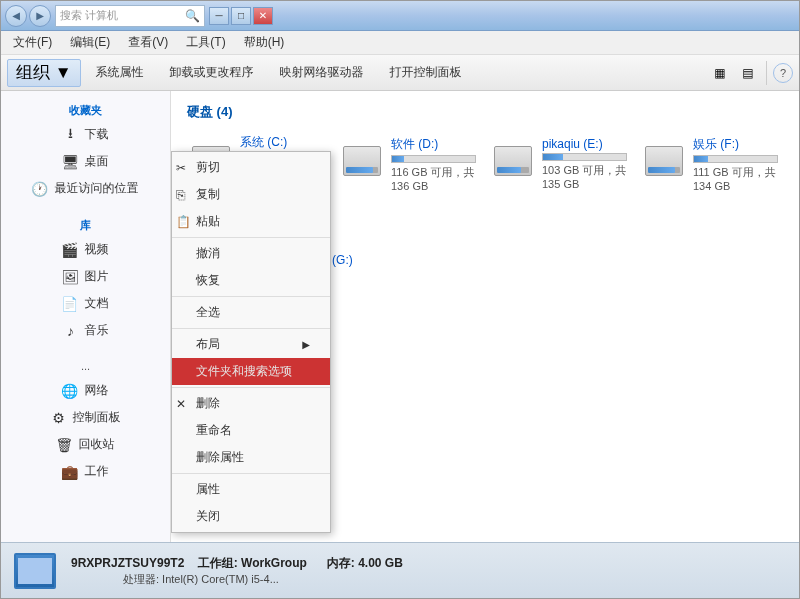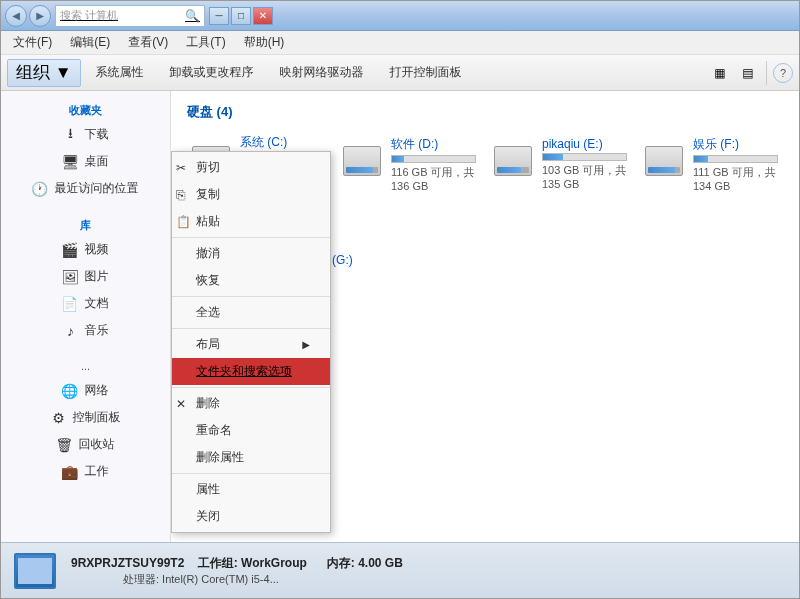--- a/index.html
+++ b/index.html
@@ -74,21 +74,20 @@
     }
     .search-bar {
       width: 150px;
       height: 22px;
       background: white;
       border: 1px solid #a0b8d0;
       display: flex;
       align-items: center;
       padding: 0 4px;
       gap: 2px;
-      text-decoration: underline;
     }
     .search-input {
       flex: 1;
       color: #999;
       font-size: 11px;
     }
     .win-controls {
       display: flex;
       gap: 2px;
     }
@@ -392,22 +391,21 @@
       cursor: pointer;
       font-size: 12px;
       color: #333;
       display: flex;
       align-items: center;
       gap: 4px;
       position: relative;
     }
     .dd-item.highlighted {
       background: #cc3333;
-      color: #000000;
-      text-decoration: underline;
+      color: #e5e5e5;
     }
     .dd-separator {
       height: 1px;
       background: #ddd;
       margin: 2px 0;
     }
     .dd-icon {
       position: absolute;
       left: 4px;
       font-size: 12px;

